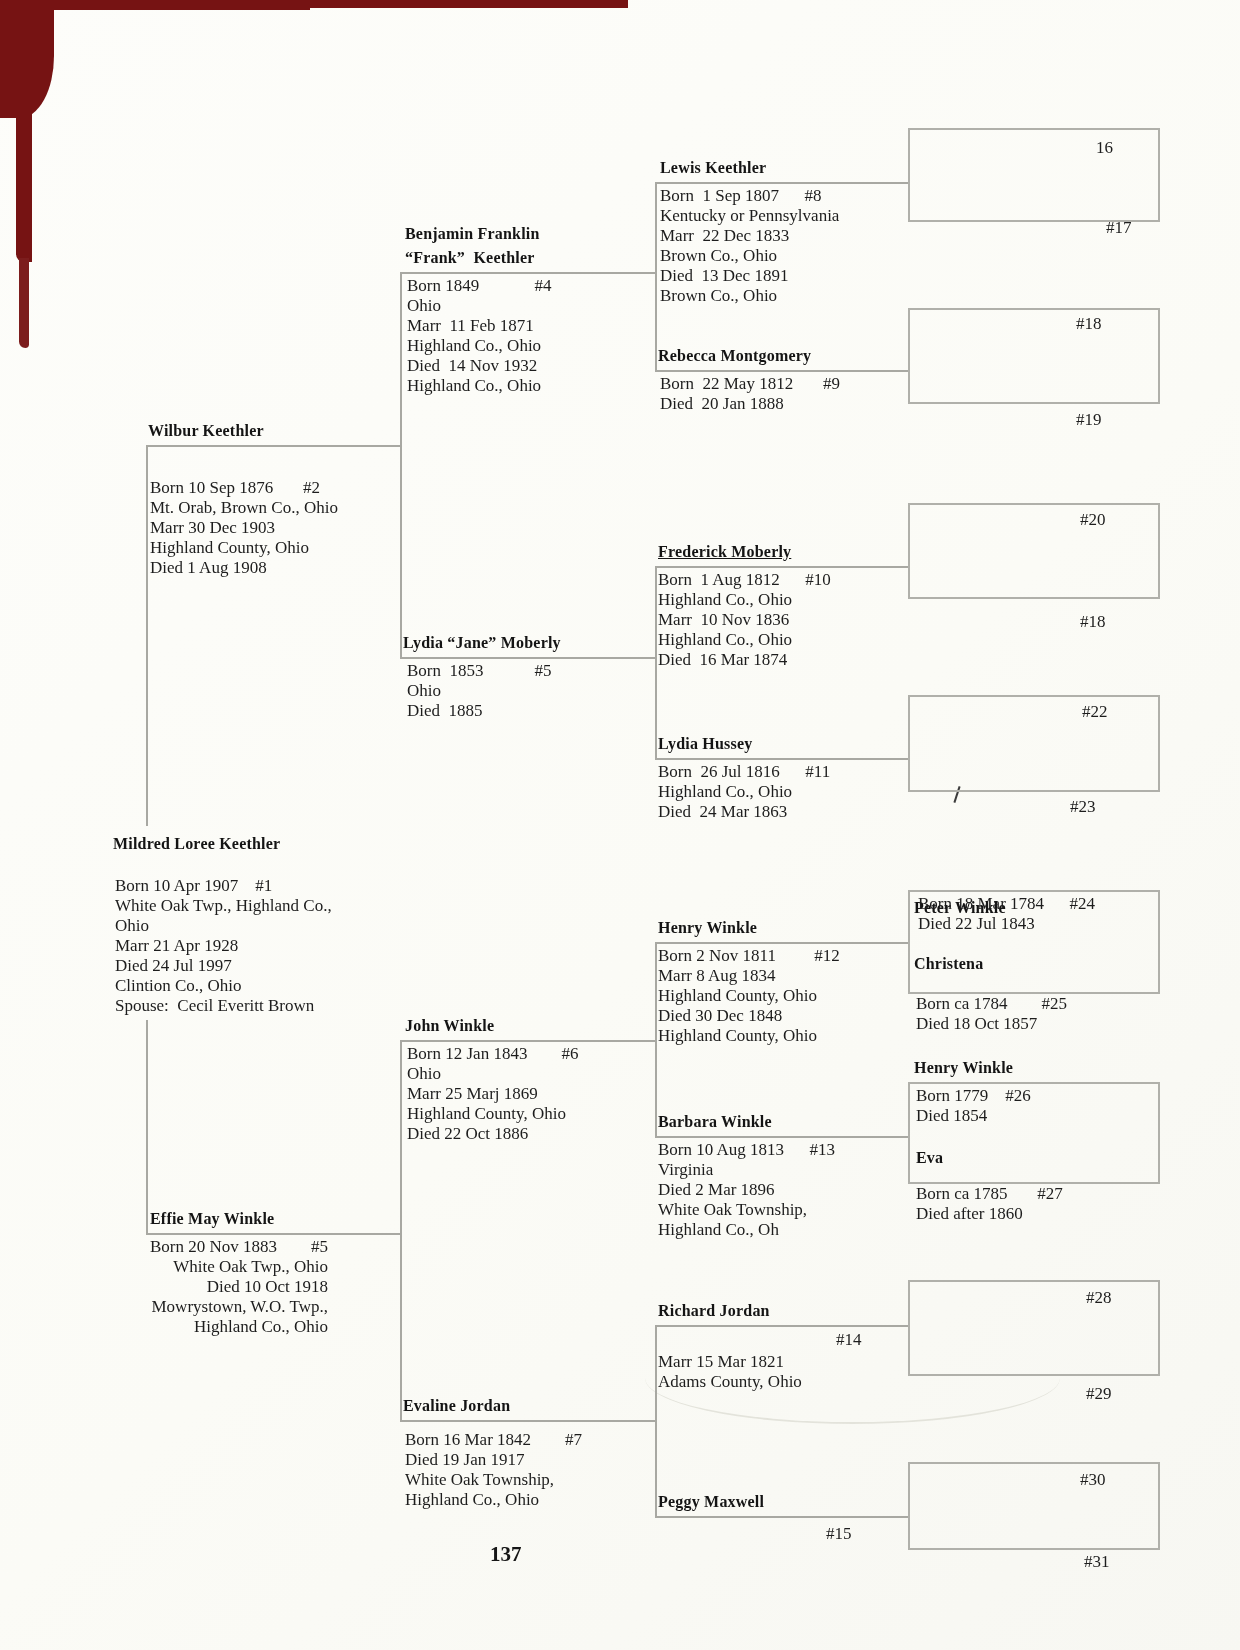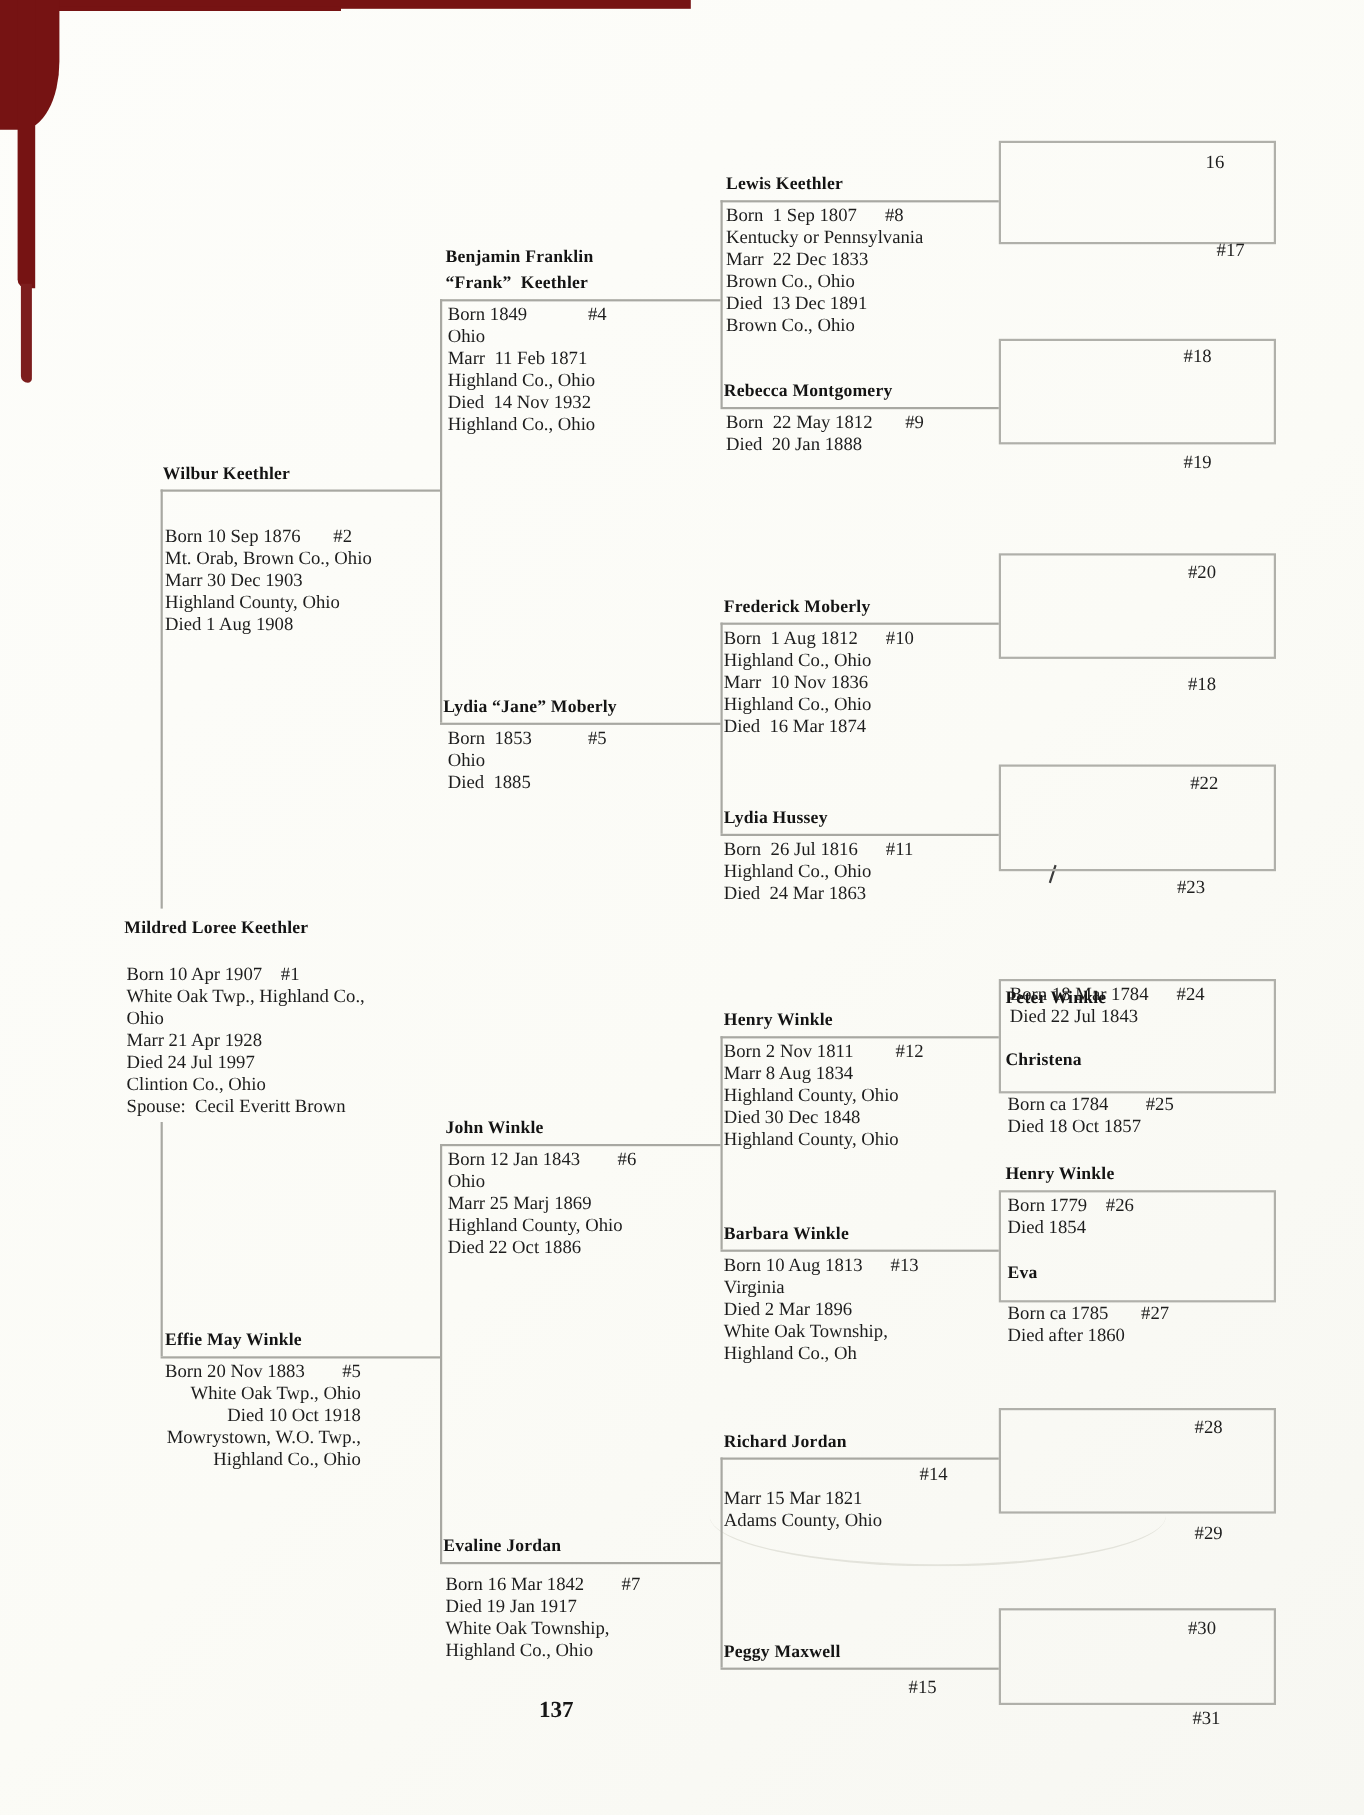--- a/index.html
+++ b/index.html
@@ -93,21 +93,21 @@
   <div class="d" style="left:407px;top:661px;"><div>Born  1853            #5</div><div>Ohio</div><div>Died  1885</div></div>
   <div class="h" style="left:405px;top:1014px;">John Winkle</div>
   <div class="d" style="left:407px;top:1044px;"><div>Born 12 Jan 1843        #6</div><div>Ohio</div><div>Marr 25 Marj 1869</div><div>Highland County, Ohio</div><div>Died 22 Oct 1886</div></div>
   <div class="h" style="left:403px;top:1394px;">Evaline Jordan</div>
   <div class="d" style="left:405px;top:1430px;"><div>Born 16 Mar 1842        #7</div><div>Died 19 Jan 1917</div><div>White Oak Township,</div><div>Highland Co., Ohio</div></div>
 
   <div class="h" style="left:660px;top:156px;">Lewis Keethler</div>
   <div class="d" style="left:660px;top:186px;"><div>Born  1 Sep 1807      #8</div><div>Kentucky or Pennsylvania</div><div>Marr  22 Dec 1833</div><div>Brown Co., Ohio</div><div>Died  13 Dec 1891</div><div>Brown Co., Ohio</div></div>
   <div class="h" style="left:658px;top:344px;">Rebecca Montgomery</div>
   <div class="d" style="left:660px;top:374px;"><div>Born  22 May 1812       #9</div><div>Died  20 Jan 1888</div></div>
-  <div class="h" style="left:658px;top:540px;">Frederick Moberly</div>
+  <div class="h" style="left:658px;top:540px;text-decoration:underline;">Frederick Moberly</div>
   <div class="d" style="left:658px;top:570px;"><div>Born  1 Aug 1812      #10</div><div>Highland Co., Ohio</div><div>Marr  10 Nov 1836</div><div>Highland Co., Ohio</div><div>Died  16 Mar 1874</div></div>
   <div class="h" style="left:658px;top:732px;">Lydia Hussey</div>
   <div class="d" style="left:658px;top:762px;"><div>Born  26 Jul 1816      #11</div><div>Highland Co., Ohio</div><div>Died  24 Mar 1863</div></div>
   <div class="h" style="left:658px;top:916px;">Henry Winkle</div>
   <div class="d" style="left:658px;top:946px;"><div>Born 2 Nov 1811         #12</div><div>Marr 8 Aug 1834</div><div>Highland County, Ohio</div><div>Died 30 Dec 1848</div><div>Highland County, Ohio</div></div>
   <div class="h" style="left:658px;top:1110px;">Barbara Winkle</div>
   <div class="d" style="left:658px;top:1140px;"><div>Born 10 Aug 1813      #13</div><div>Virginia</div><div>Died 2 Mar 1896</div><div>White Oak Township,</div><div>Highland Co., Oh</div></div>
   <div class="h" style="left:658px;top:1299px;">Richard Jordan</div>
   <div class="slot" style="left:836px;top:1330px;">#14</div>
   <div class="d" style="left:658px;top:1352px;"><div>Marr 15 Mar 1821</div><div>Adams County, Ohio</div></div>

